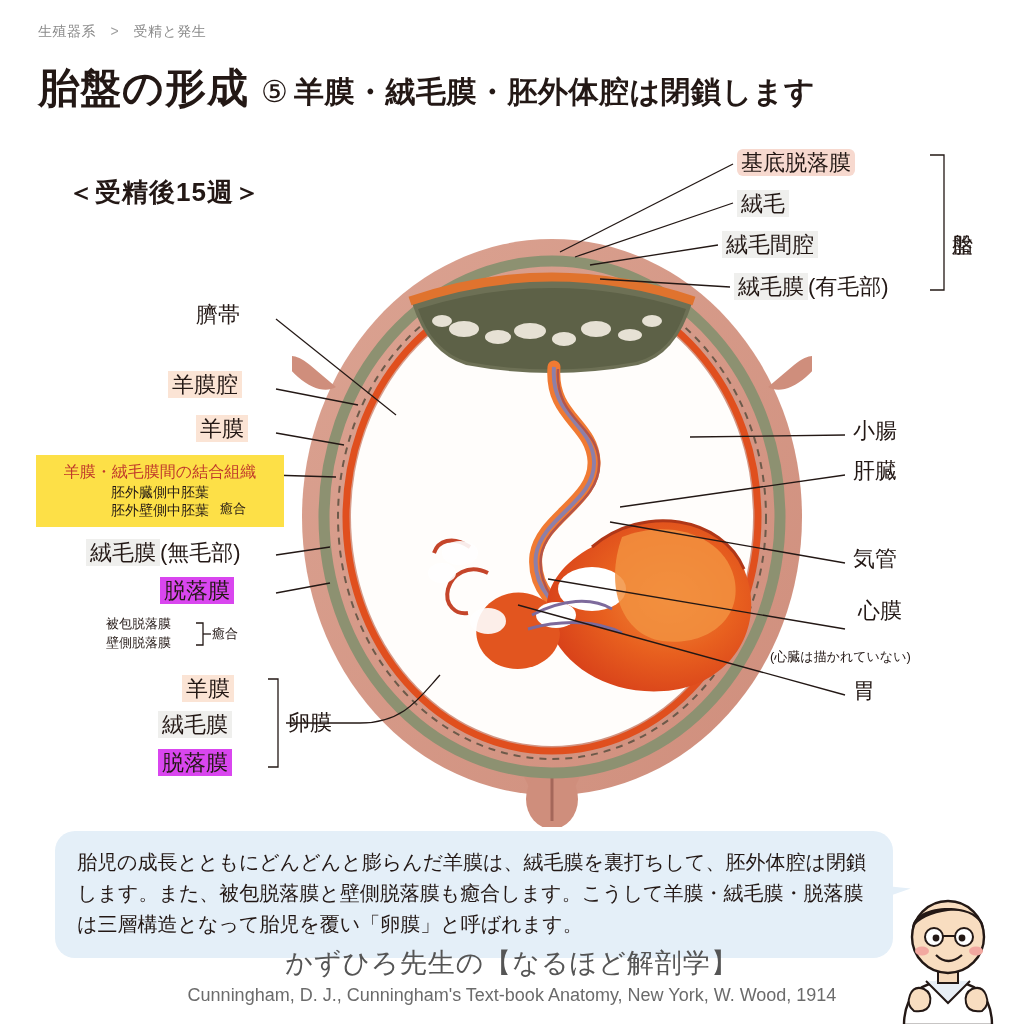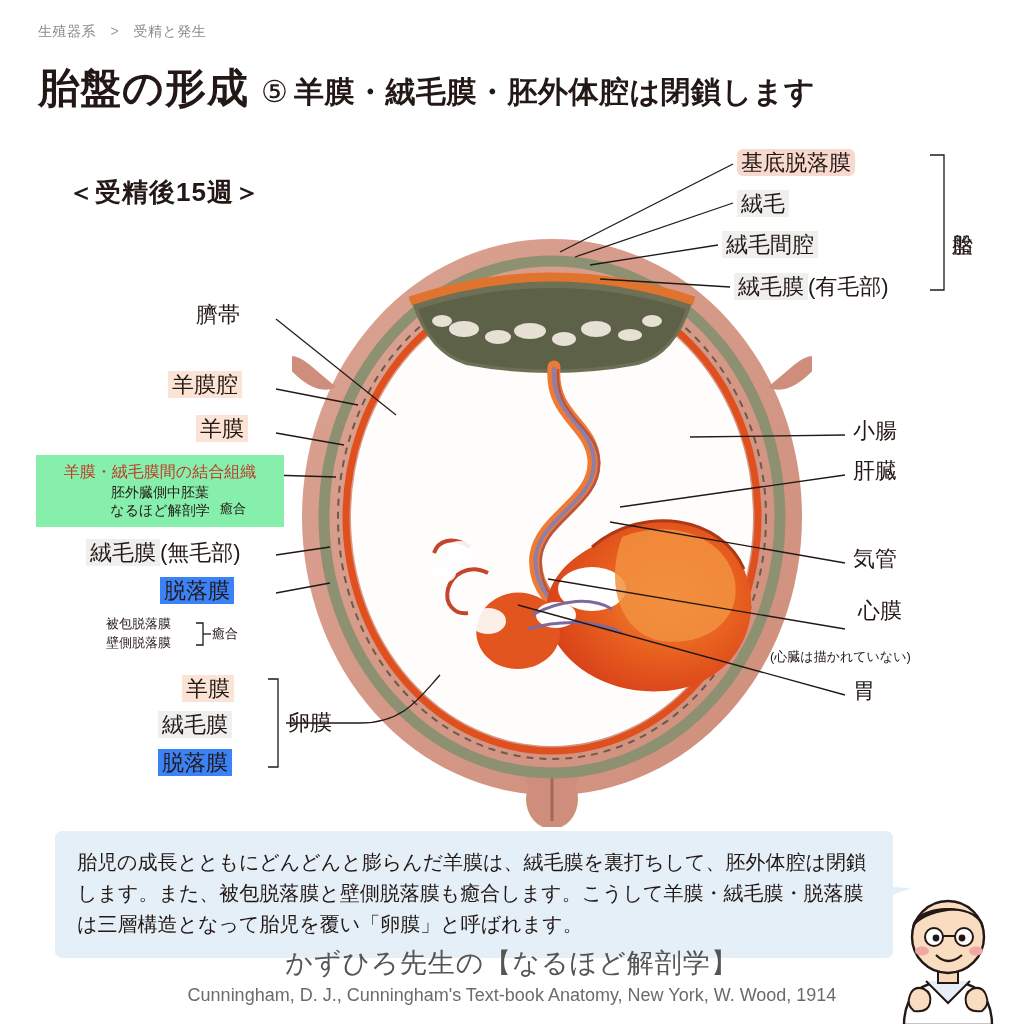--- a/index.html
+++ b/index.html
@@ -85,25 +85,25 @@
     font-size: 22px;
     line-height: 1.25;
     white-space: nowrap;
   }
   .lbl.xsmall {
     font-size: 13px;
   }
   .hl-gray { background: #efefed; padding: 1px 4px; }
   .hl-pink { background: #f7d9cf; padding: 1px 4px; border-radius: 6px; }
   .hl-peach { background: #fbe4d5; padding: 1px 4px; }
-  .hl-lightpink { background: #3b82f6; padding: 1px 4px; }
+  .hl-lightpink { background: #d946ef; padding: 1px 4px; }
 
   .pink-box {
     position: absolute;
-    background: #86efac;
+    background: #fde047;
     padding: 6px 8px 7px 8px;
     text-align: center;
     line-height: 1.35;
   }
   .pink-box .t1 { font-size: 16px; color: #c0392b; }
   .pink-box .t2 { font-size: 14px; }
 
   
   svg.leaders {
     position: absolute;
@@ -114,21 +114,21 @@
     pointer-events: none;
   }
 
   
   .caption {
     position: absolute;
     left: 55px;
     top: 824px;
     width: 838px;
     background: #e4eff8;
-    border-radius: 7px;
+    border-radius: 20px;
     padding: 16px 22px 18px 22px;
     box-sizing: border-box;
     font-size: 20px;
     line-height: 1.55;
     color: #231815;
   }
   .caption-tail {
     position: absolute;
     left: 880px;
     top: 880px;
@@ -338,21 +338,21 @@
   <div class="lbl" style="left:168px; top:364px;">
     <span class="hl-peach">羊膜腔</span>
   </div>
   <div class="lbl" style="left:196px; top:408px;">
     <span class="hl-peach">羊膜</span>
   </div>
 
   <div class="pink-box" style="left:36px; top:448px; width:232px;">
     <div class="t1">羊膜・絨毛膜間の結合組織</div>
     <div class="t2">胚外臓側中胚葉</div>
-    <div class="t2">なるほど解剖学</div>
+    <div class="t2">胚外壁側中胚葉</div>
   </div>
   <div class="lbl xsmall" style="left:220px; top:494px;">
     <span>癒合</span>
   </div>
 
   <div class="lbl" style="left:86px; top:532px;">
     <span class="hl-gray">絨毛膜</span><span class="small">(無毛部)</span>
   </div>
   <div class="lbl" style="left:160px; top:570px;">
     <span class="hl-lightpink">脱落膜</span>

